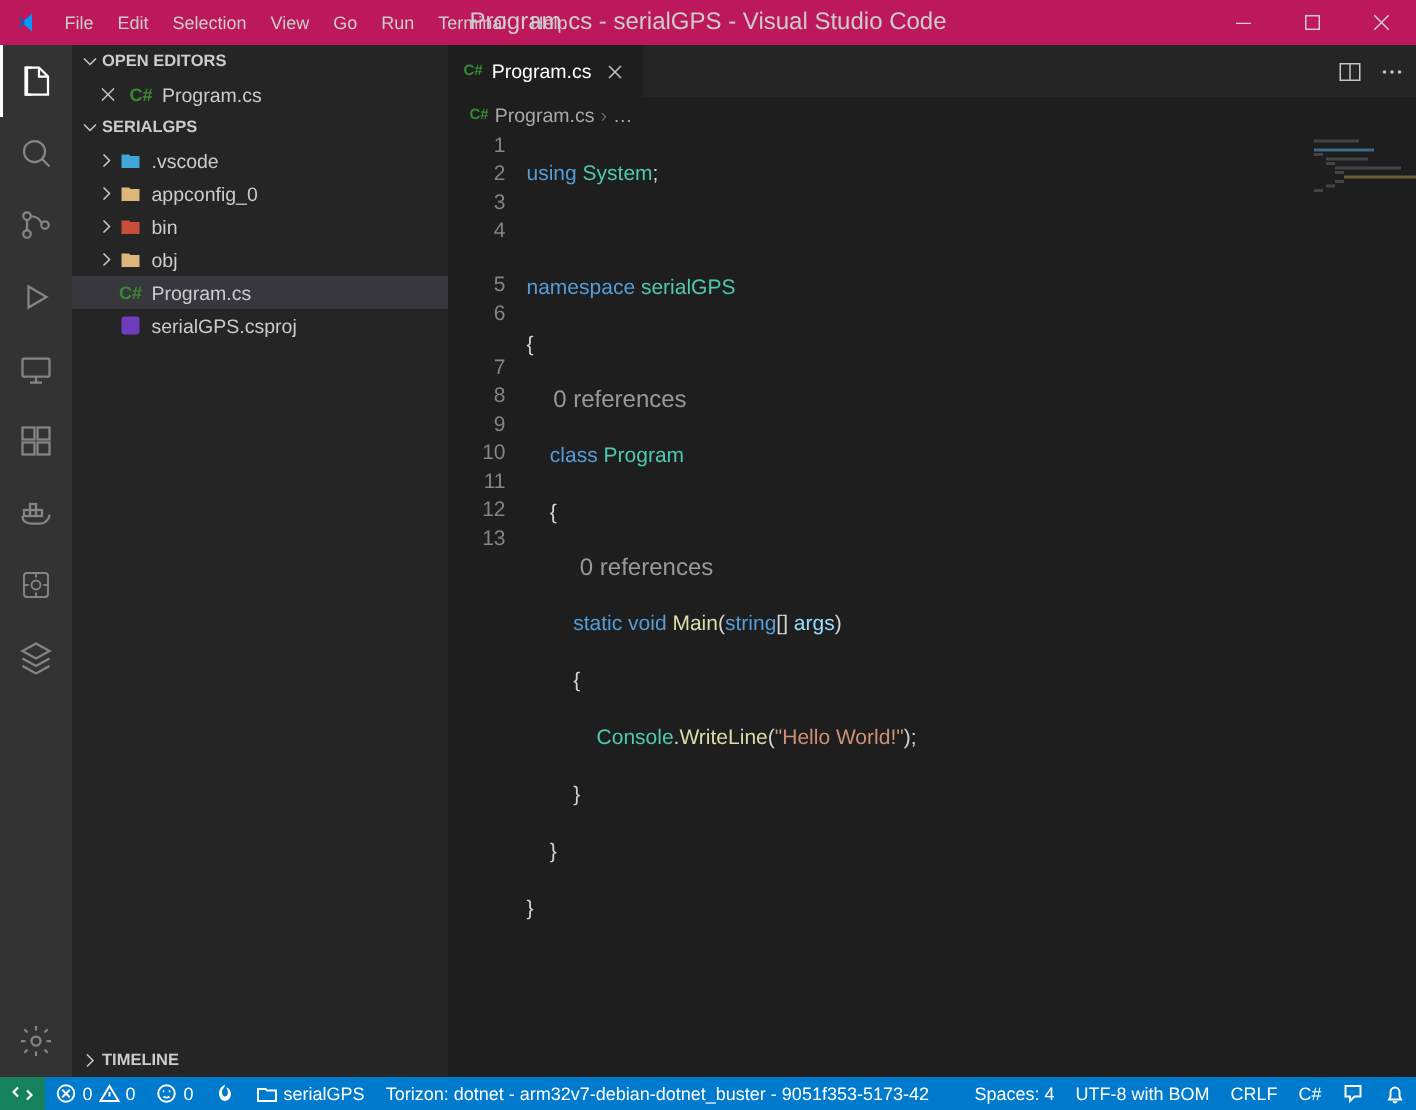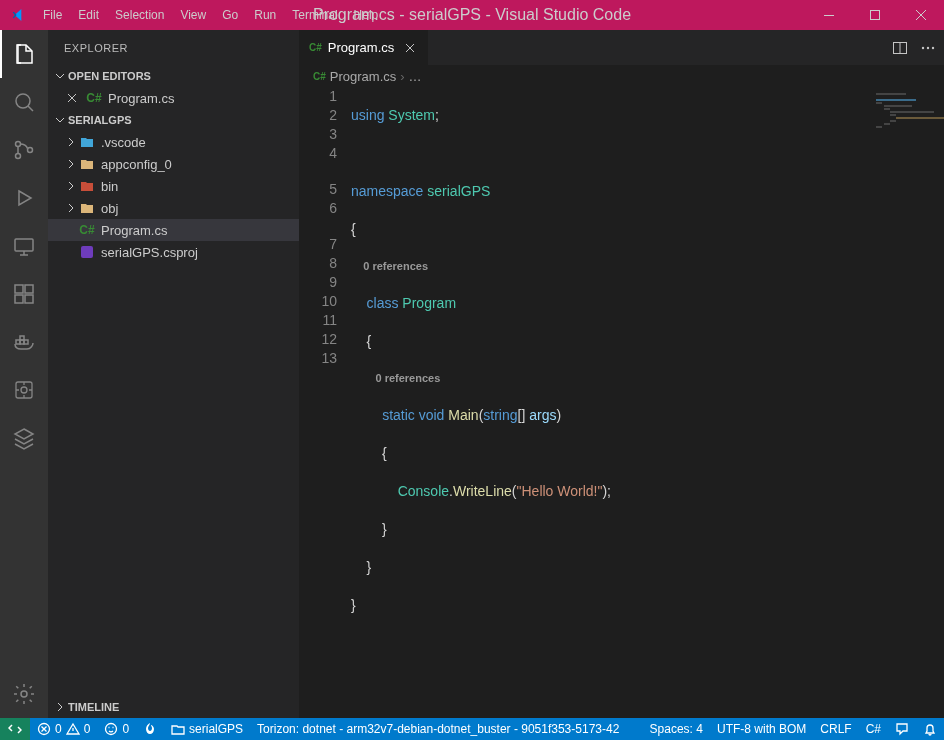--- a/index.html
+++ b/index.html
@@ -35,21 +35,21 @@
 .tab.active { background: #1e1e1e; color: #ffffff; }
 .tab .ficon { margin-right: 6px; }
 .tab .close { margin-left: 8px; width: 16px; height: 16px; display: flex; align-items: center; justify-content: center; border-radius: 3px; }
 .tab-actions { margin-left: auto; display: flex; align-items: center; padding-right: 8px; gap: 12px; color: #c5c5c5; }
 .breadcrumb { height: 22px; display: flex; align-items: center; padding-left: 14px; font-size: 13px; color: #a9a9a9; background: #1e1e1e; }
 .breadcrumb .ficon { margin-right: 4px; }
 .code-area { flex: 1; display: flex; font-family: Consolas, "Courier New", monospace; font-size: 14px; line-height: 19px; position: relative; }
 .gutter { width: 52px; text-align: right; color: #858585; padding-right: 14px; user-select: none; }
 .code-lines { flex: 1; white-space: pre; color: #d4d4d4; position: relative; }
 .code-lines .line { height: 19px; }
-.codelens { font-size: 11px; color: #999999; font-family: -apple-system, "Segoe UI", sans-serif; padding-left: 0; height: 17px; line-height: 17px; font-weight: bold; }
+.codelens { font-size: 16px; color: #999999; font-family: -apple-system, "Segoe UI", sans-serif; padding-left: 0; height: 17px; line-height: 17px; }
 .minimap { position: absolute; right: 0; top: 0; width: 80px; height: 100%; }
 .minimap-lines { position: absolute; top: 6px; right: 12px; width: 56px; }
 .minimap-lines .ml { height: 2px; margin-bottom: 1px; background: #444; }
 .kw { color: #569cd6; }
 .cls { color: #4ec9b0; }
 .fn { color: #dcdcaa; }
 .str { color: #ce9178; }
 .var { color: #9cdcfe; }
 .pun { color: #d4d4d4; }
 .statusbar { height: 22px; background: #007acc; display: flex; align-items: center; font-size: 12px; color: #ffffff; }
@@ -168,21 +168,20 @@
       </div>
     <div class="act-item act-bottom">
         <svg width="24" height="24" viewBox="0 0 24 24" fill="none" stroke="currentColor" stroke-width="1.5">
           <circle cx="12" cy="12" r="3"></circle>
           <path d="M12 2v3M12 19v3M4.2 4.2l2.1 2.1M17.7 17.7l2.1 2.1M2 12h3M19 12h3M4.2 19.8l2.1-2.1M17.7 6.3l2.1-2.1"></path>
         </svg>
       </div>
   </div>
 
   <div class="sidebar">
-    <div class="sidebar-title">EXPLORER</div>
     <div class="section-header">
       <span class="chev">
           <svg width="10" height="10" viewBox="0 0 10 10">
             <path d="M1 3l4 4 4-4" stroke="#ccc" fill="none"></path>
           </svg>
         </span>
       <span>OPEN EDITORS</span>
     </div>
     <div class="section-body">
       <div class="tree-item pad0">

